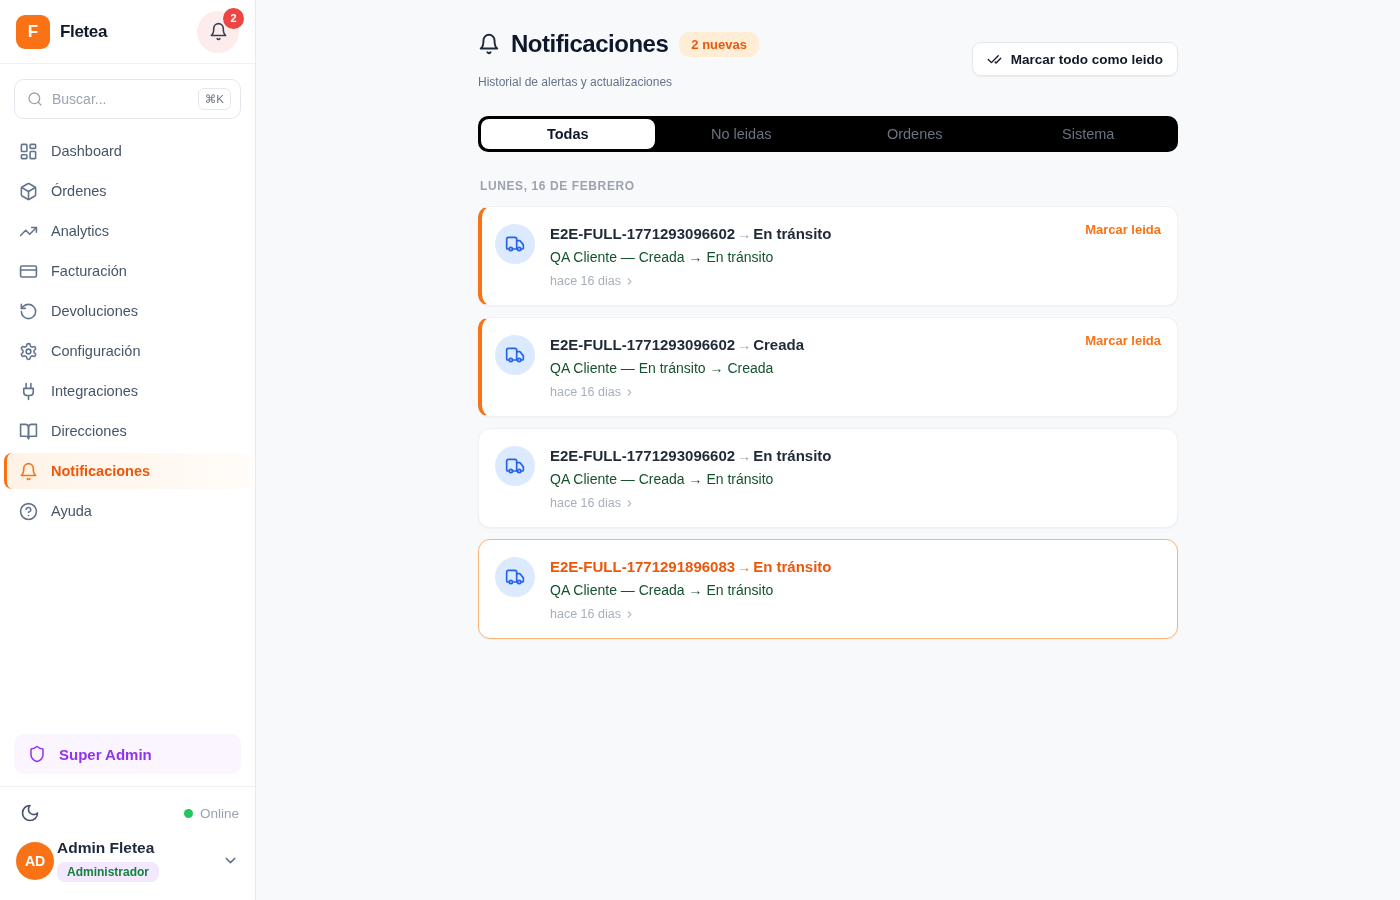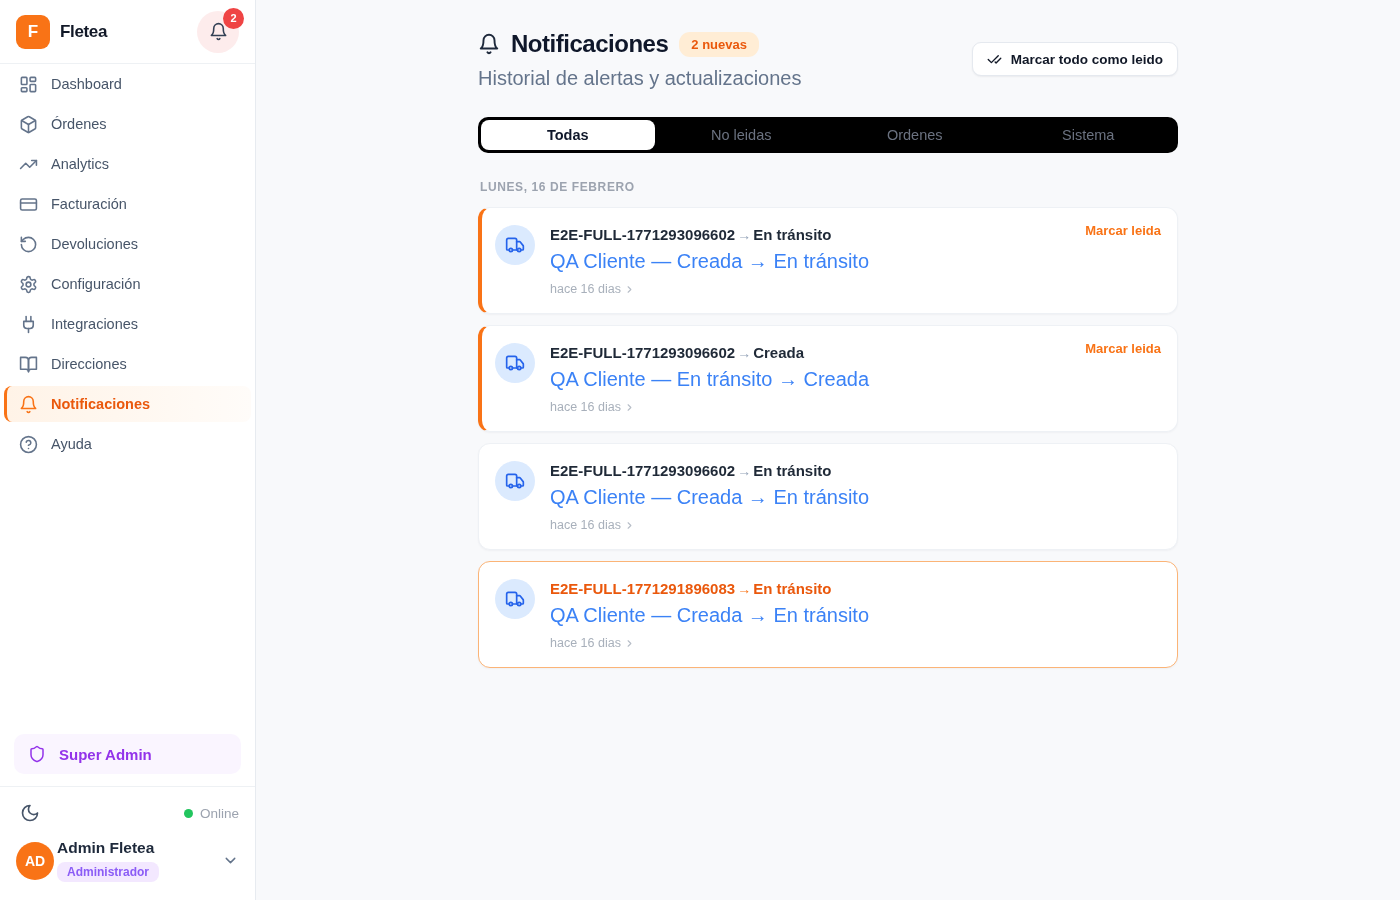--- a/index.html
+++ b/index.html
@@ -90,36 +90,36 @@
   .online-dot { width: 9px; height: 9px; border-radius: 50%; background: #22c55e; }
   .foot-row2 { display: flex; align-items: center; gap: 3px; cursor: pointer; }
   .avatar {
     width: 38px; height: 38px; border-radius: 50%; background: #f97316;
     color: #fff; font-weight: 700; font-size: 14px; flex: none;
     display: flex; align-items: center; justify-content: center;
   }
   .user-name { font-size: 15.5px; font-weight: 700; color: #1e293b; }
   .user-badge {
     display: inline-block; margin-top: 5px;
-    background: #f3e8ff; color: #8b5cf6;
+    background: #f3e8ff; color: #15803d;
     font-size: 12px; font-weight: 700; padding: 3px 10px; border-radius: 8px;
   }
   .user-chevron { margin-left: auto; color: #64748b; cursor: pointer; }
 
   
   .main { flex: 1; display: flex; justify-content: center; align-items: flex-start; }
   .content { width: 700px; padding-top: 30px; }
   .page-head { display: flex; align-items: flex-start; justify-content: space-between; }
   .title-row { display: flex; align-items: center; gap: 11px; }
   h1 { font-size: 24px; font-weight: 700; color: #0f172a; letter-spacing: -0.02em; }
   .new-badge {
     background: #ffedd5; color: #ea580c;
     font-size: 13px; font-weight: 700; padding: 5px 12px; border-radius: 11px;
   }
-  .subtitle { margin-top: 9px; color: #64748b; font-size: 20px; }
+  .subtitle { margin-top: 17px; color: #64748b; font-size: 12px; }
   .mark-all-btn {
     display: flex; align-items: center; gap: 9px;
     height: 34px; padding: 0 14px; margin-top: 12px;
     background: #fff; border: 1px solid #e5e9ef; border-radius: 9px;
     font-family: inherit; font-size: 13.5px; font-weight: 600; color: #111827;
     box-shadow: 0 1px 2px rgba(16,24,40,.06); cursor: pointer;
   }
   .mark-all-btn svg { color: #111827; }
   .tabs {
     margin-top: 27px; background: #000000; border-radius: 10px;
@@ -150,21 +150,21 @@
   .nicon {
     width: 40px; height: 40px; border-radius: 50%; background: #dbeafe;
     display: flex; align-items: center; justify-content: center; flex: none;
   }
   .nicon svg { color: #2563eb; }
   .nbody { flex: 1; min-width: 0; padding-top: 1px; }
   .ntitle { font-size: 15px; font-weight: 700; color: #1f2937; }
   .ntitle .arr { color: #94a3b8; font-weight: 400; font-size: 14px; padding: 0 2px; }
   .card.highlighted .ntitle { color: #ea580c; }
   .card.highlighted .ntitle .arr { color: #f97316; }
-  .nsub { margin-top: 7px; color: #3b82f6; font-size: 20px; }
+  .nsub { margin-top: 7px; color: #14532d; font-size: 14px; }
   .nmeta { margin-top: 9px; display: flex; align-items: center; gap: 3px; color: #a8b0bb; font-size: 12.5px; }
   .nmeta svg { color: #b6bdc7; }
   .mark-read {
     position: absolute; top: 15px; right: 16px;
     background: none; border: none; font-family: inherit;
     color: #f97316; font-size: 13px; font-weight: 600; cursor: pointer;
   }
 </style>
 </head>
 <body>
@@ -179,20 +179,32 @@
       <span>
         <svg width="19" height="19" viewBox="0 0 24 24" fill="none" stroke="currentColor" stroke-width="2" stroke-linecap="round" stroke-linejoin="round">
             <path d="M6 8a6 6 0 0 1 12 0c0 7 3 9 3 9H3s3-2 3-9"></path>
             <path d="M10.3 21a1.94 1.94 0 0 0 3.4 0"></path>
           </svg>
       </span>
       <span class="bell-badge">2</span>
     </button>
   </div>
 
+  <div class="search-wrap">
+    <div class="search">
+      <span>
+        <svg width="16" height="16" viewBox="0 0 24 24" fill="none" stroke="currentColor" stroke-width="2" stroke-linecap="round">
+            <circle cx="11" cy="11" r="8"></circle>
+            <path d="m21 21-4.35-4.35"></path>
+          </svg>
+      </span>
+      <input type="text" placeholder="Buscar..." style="">
+      <span class="kbd">⌘K</span>
+    </div>
+  </div>
 
   <nav class="nav">
     <div class="nav-item">
       <span>
           <svg width="19" height="19" viewBox="0 0 24 24" fill="none" stroke="currentColor" stroke-width="2" stroke-linecap="round" stroke-linejoin="round">
             <rect x="3" y="3" width="7" height="9" rx="1"></rect>
             <rect x="14" y="3" width="7" height="5" rx="1"></rect>
             <rect x="14" y="12" width="7" height="9" rx="1"></rect>
             <rect x="3" y="16" width="7" height="5" rx="1"></rect>
           </svg>

